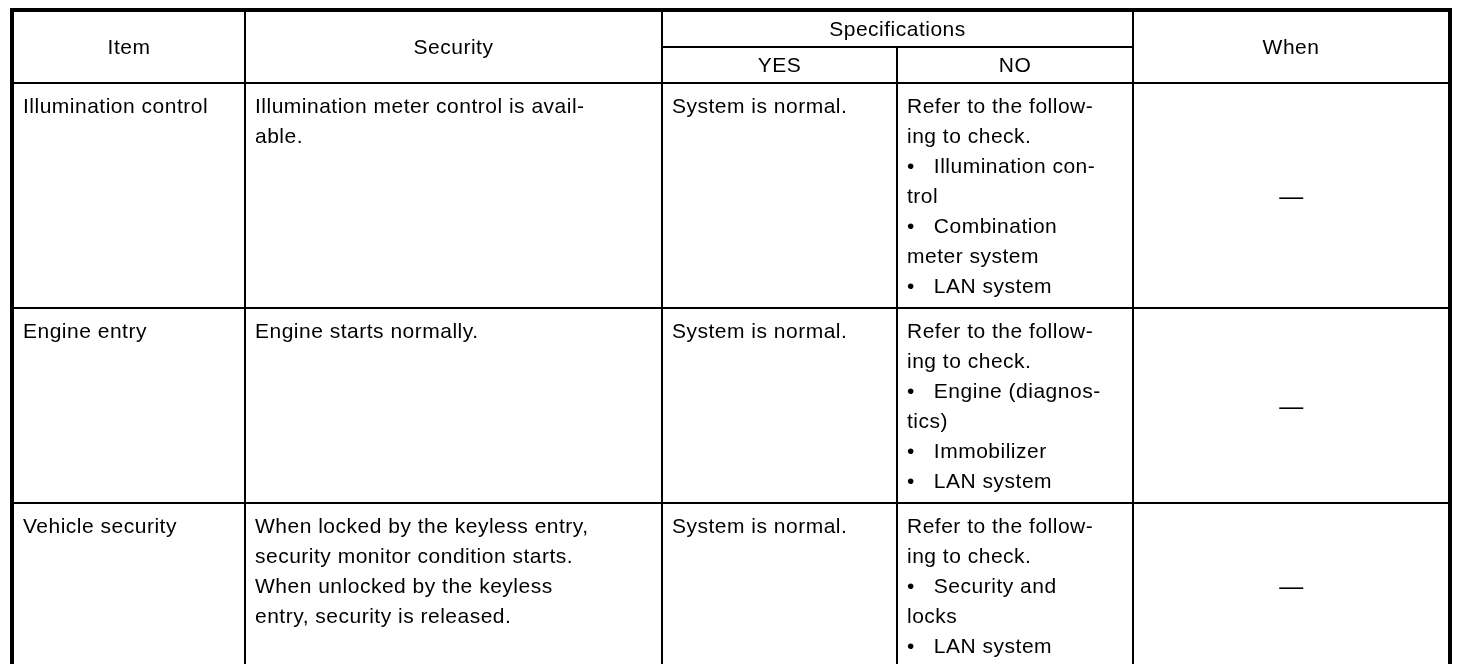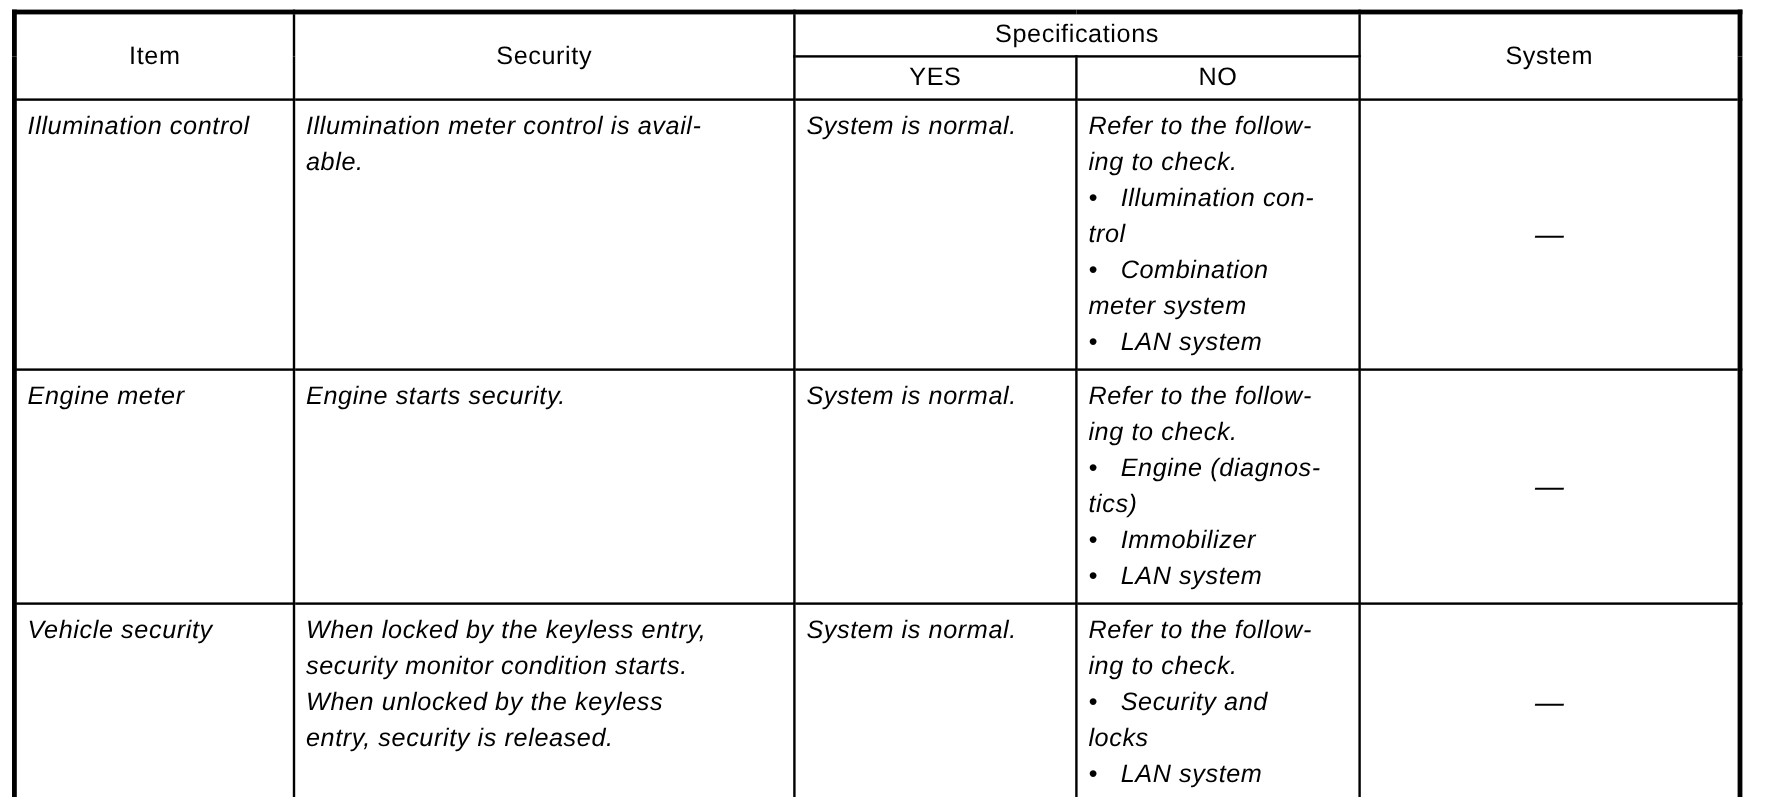--- a/index.html
+++ b/index.html
@@ -36,21 +36,20 @@
     text-align: center;
     vertical-align: middle;
     padding: 2px 4px;
   }
   .spec-table td {
     text-align: left;
     vertical-align: top;
     padding: 7px 8px 6px 9px;
     line-height: 30px;
     white-space: pre-line;
-    font-style: italic;
   }
   .spec-table td.index-cell {
     text-align: center;
     vertical-align: middle;
     white-space: normal;
     font-size: 24px;
   }
   tr.header-row-1 { height: 37px; margin-top: 48px; }
   tr.header-row-2 { height: 36px; }
   tr.body-row-1   { height: 224px; }
@@ -66,21 +65,21 @@
     <col style="width:417px">
     <col style="width:235px">
     <col style="width:236px">
     <col style="width:317px">
   </colgroup>
   <thead>
     <tr class="header-row-1">
       <th rowspan="2">Item</th>
       <th rowspan="2">Security</th>
       <th colspan="2">Specifications</th>
-      <th rowspan="2">System</th>
+      <th rowspan="2">When</th>
     </tr>
     <tr class="header-row-2">
       <th>YES</th>
       <th>NO</th>
     </tr>
   </thead>
   <tbody>
     <tr class="body-row-1">
       <td>Illumination control</td>
       <td>Illumination meter control is avail-
@@ -89,22 +88,22 @@
       <td>Refer to the follow-
 ing to check.
 •&nbsp;&nbsp;&nbsp;Illumination con-
 trol
 •&nbsp;&nbsp;&nbsp;Combination
 meter system
 •&nbsp;&nbsp;&nbsp;LAN system</td>
       <td class="index-cell">—</td>
     </tr>
     <tr class="body-row-2">
-      <td>Engine meter</td>
-      <td>Engine starts security.</td>
+      <td>Engine entry</td>
+      <td>Engine starts normally.</td>
       <td>System is normal.</td>
       <td>Refer to the follow-
 ing to check.
 •&nbsp;&nbsp;&nbsp;Engine (diagnos-
 tics)
 •&nbsp;&nbsp;&nbsp;Immobilizer
 •&nbsp;&nbsp;&nbsp;LAN system</td>
       <td class="index-cell">—</td>
     </tr>
     <tr class="body-row-3">

